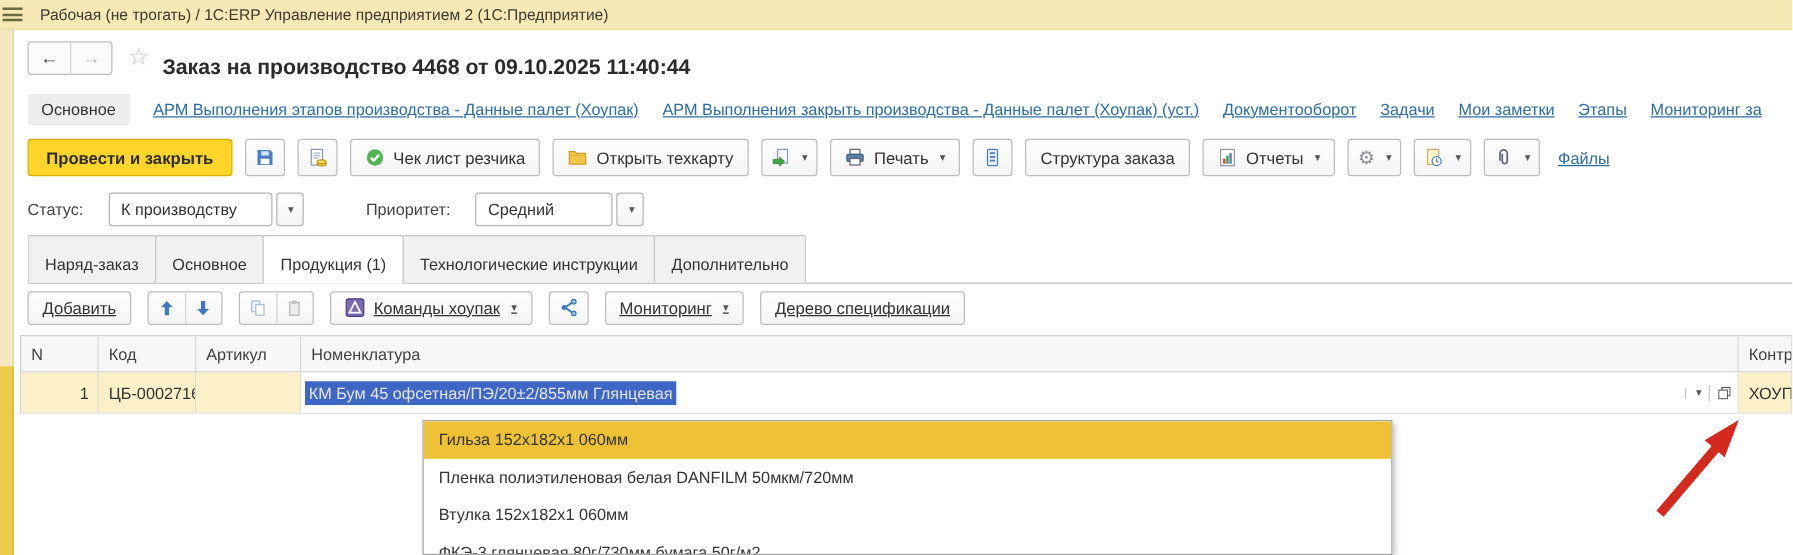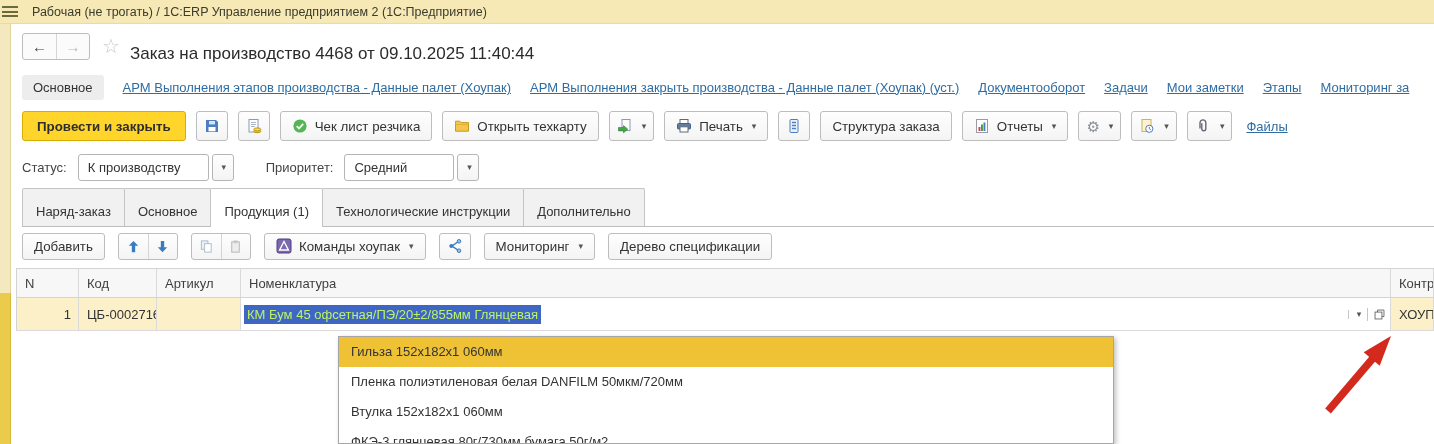--- a/index.html
+++ b/index.html
@@ -18,75 +18,75 @@
 
   .content { position:absolute; left:12px; top:24px; right:0; bottom:0; }
 
   
   .navrow { position:absolute; top:8px; left:10px; right:0; height:28px; display:flex; align-items:center; }
   .navgrp { display:inline-flex; border:1px solid #BDBDBD; border-radius:3px; overflow:hidden; background:#FBFBFB; }
   .navbtn { width:33px; height:25px; display:flex; align-items:center; justify-content:center; font-size:15px; cursor:pointer; }
   .navbtn.back { color:#444; font-weight:bold; }
   .navbtn.fwd { color:#B8B8B8; border-left:1px solid #D5D5D5; }
   .star { font-size:20px; color:#C9C9C9; margin:0 10px 0 12px; line-height:1; }
-  .doc-title { font-size:17px; font-weight:normal; color:#2B2B2B; white-space:nowrap;margin-top:16px; }
+  .doc-title { font-size:17px; font-weight:bold; color:#2B2B2B; white-space:nowrap;margin-top:16px; }
 
   
   .linksrow { position:absolute; top:50px; left:10px; right:0; height:26px; display:flex; align-items:center; gap:19px; white-space:nowrap; overflow:hidden; }
   .navchip { background:#EDEDED; border-radius:3px; padding:5px 11px; color:#333; }
   .navlink { color:#2E6DA4; text-decoration:underline; cursor:pointer; }
 
   
   .toolbar { position:absolute; top:86px; left:10px; right:0; height:32px; display:flex; align-items:center; gap:10px; white-space:nowrap; }
   .btn { display:inline-flex; align-items:center; gap:7px; height:30px; padding:8px 11px; background:linear-gradient(#FEFEFE,#F4F4F4); border:1px solid #BDBDBD; border-radius:3px; color:#333; cursor:pointer; }
   .btn.iconbtn { padding:0 7px; }
   .btn.primary { background:#FFD42B; border-color:#D9AE00; font-weight:bold; padding:0 14px; color:#2E2E2E; }
   .caret { font-size:9px; color:#555; margin-left:2px; line-height:1; }
   .toollink { color:#2E6DA4; text-decoration:underline; cursor:pointer; margin-left:4px; }
   .icon16 { width:16px; height:16px; display:inline-block; flex:none; }
   .gear-glyph { font-size:15px; color:#8A8F98; line-height:1; }
 
   
-  .statusrow { position:absolute; top:128px; left:10px; right:0; height:30px; display:flex; align-items:center; gap:9px; }
+  .statusrow { position:absolute; top:128px; left:10px; right:0; height:30px; display:flex; align-items:center; gap:18px; }
   .fldlabel { color:#444; margin-right:2px; }
   .combo { display:inline-flex; align-items:stretch; height:27px; }
   .combo .val { display:flex; align-items:center; padding:0 9px; background:#fff; border:1px solid #B5B5B5; border-radius:3px; }
   .combo .drop { width:22px; margin-left:3px; background:linear-gradient(#FEFEFE,#F4F4F4); border:1px solid #B5B5B5; border-radius:3px; display:flex; align-items:center; justify-content:center; cursor:pointer; }
   .combo.status .val { width:131px; }
   .combo.priority .val { width:110px; }
   .statusrow .gap { width:14px; }
 
   
   .tabstrip { position:absolute; top:170px; left:10px; right:0; height:33px; display:flex; align-items:flex-end; border-bottom:1px solid #BDBDBD; }
   .tab { background:#F1F1F1; border:1px solid #C4C4C4; border-bottom:none; border-radius:2px 2px 0 0; padding:15px 13px 7px; margin-right:-1px; color:#333; cursor:pointer; }
   .tab.active { background:#fff; margin-bottom:-1px; padding-bottom:8px; position:relative; z-index:2; }
 
   
   .tabletoolbar { position:absolute; top:206px; left:10px; right:0; height:32px; display:flex; align-items:center; gap:13px; }
-  .btn.sm { height:27px; }
+  .btn.sm { height:27px;text-decoration:underline; }
   .btngrp { display:inline-flex; border:1px solid #BDBDBD; border-radius:3px; overflow:hidden; background:linear-gradient(#FEFEFE,#F4F4F4); }
   .btngrp .gbtn { width:29px; height:25px; display:flex; align-items:center; justify-content:center; cursor:pointer; }
   .btngrp .gbtn + .gbtn { border-left:1px solid #D5D5D5; }
 
   
   .grid { position:absolute; top:244px; left:4px; right:0; }
   .g-head { display:flex; height:30px; background:#F7F7F7; border-top:1px solid #D3D3D3; border-bottom:1px solid #D3D3D3; border-left:1px solid #D3D3D3; }
   .g-head .hcell { display:flex; align-items:center; padding-left:8px; color:#3F3F3F; border-right:1px solid #DADADA; overflow:hidden; }
   .g-row { display:flex; height:33px; border-bottom:1px solid #DADADA; border-left:1px solid #D3D3D3; }
   .g-row .cell { display:flex; align-items:center; border-right:1px solid #DADADA; overflow:hidden; }
   .yellow { background:#FBF0C8; }
   .col-n { width:62px; }
   .col-code { width:78px; }
   .col-art { width:84px; }
   .col-nom { width:1150px; }
   .col-ctr { flex:1; }
   .cell.col-n { justify-content:flex-end; padding-right:7px; }
   .cell.col-code, .cell.col-ctr { padding-left:8px; }
   .editcell { background:#fff; display:flex; align-items:stretch; }
-  .seltext { align-self:center; margin-left:3px; background:#3E66C4; color:#bef264; padding:2px 3px; white-space:nowrap; }
+  .seltext { align-self:center; margin-left:3px; background:#3E66C4; color:#e5e5e5; padding:2px 3px; white-space:nowrap; }
   .editcell .spacer { flex:1; }
   .editcell .ctl { width:19px; border-left:1px solid #C6C6C6; display:flex; align-items:center; justify-content:center; cursor:pointer; }
   .editcell .ctl.open { width:23px; }
 
   
   .ddpanel { position:absolute; left:338px; top:336px; width:776px; height:108px; background:#fff; border:1px solid #A6A6A6; box-shadow:2px 2px 5px rgba(0,0,0,.25); overflow:hidden; z-index:5; }
   .dditem { height:30px; line-height:30px; padding-left:12px; color:#333; white-space:nowrap; cursor:pointer; }
   .dditem.hl { background:#EFC235; }
 
   .arrow-annot { position:absolute; left:1298px; top:316px; z-index:9; pointer-events:none; }

